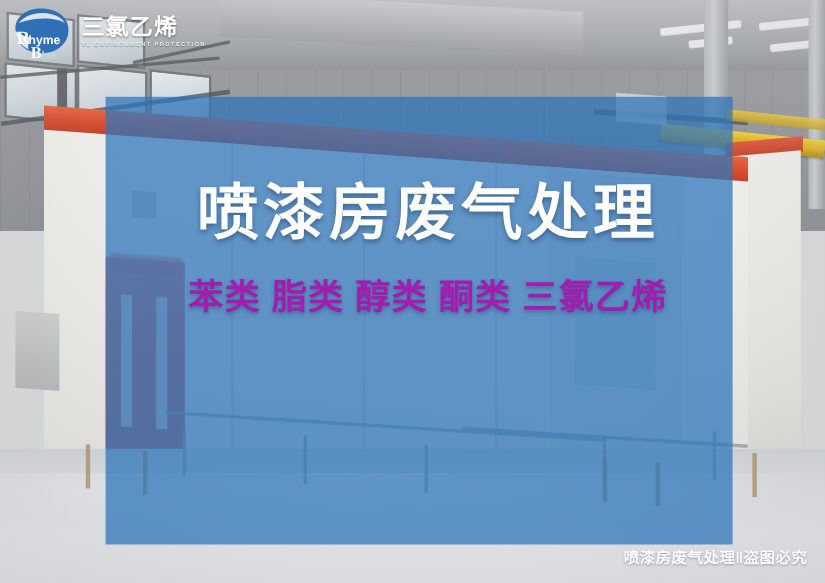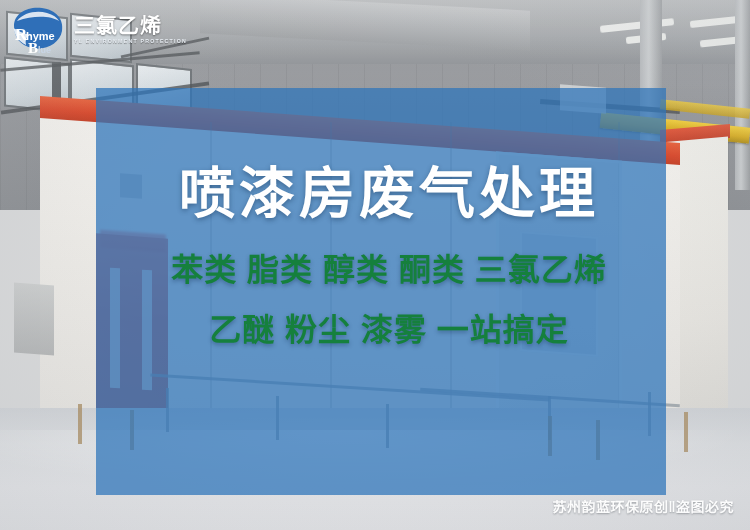--- a/index.html
+++ b/index.html
@@ -323,21 +323,21 @@
     font-weight: 700;
     color: #ffffff;
     letter-spacing: 4px;
     line-height: 1;
     text-shadow: 0 2px 5px rgba(18,48,84,.45);
     white-space: nowrap;
   }
   .subline {
     font-size: 32px;
     font-weight: 700;
-    color: #15803d;
+    color: #a21caf;
     letter-spacing: 1px;
     line-height: 1;
     text-shadow: 0 2px 4px rgba(18,48,84,.40);
     white-space: nowrap;
   }
   .sub1 { margin-top: 32px; }
   .sub2 { margin-top: 28px; }
 
   
   .watermark {
@@ -442,18 +442,17 @@
     </div>
     <div class="logo-words">
       <div class="logo-cn">三氯乙烯</div>
       <div class="logo-en">YL ENVIRONMENT PROTECTION</div>
     </div>
   </div>
 
   <div class="copy">
     <div class="title-main">喷漆房废气处理</div>
     <div class="subline sub1">苯类 脂类 醇类 酮类 三氯乙烯</div>
-    <div class="subline sub2">乙醚 粉尘 漆雾 一站搞定</div>
   </div>
 
-  <div class="watermark">苏州韵蓝环保原创‖盗图必究</div>
+  <div class="watermark">喷漆房废气处理‖盗图必究</div>
 
 </div>
 
 </body></html>

